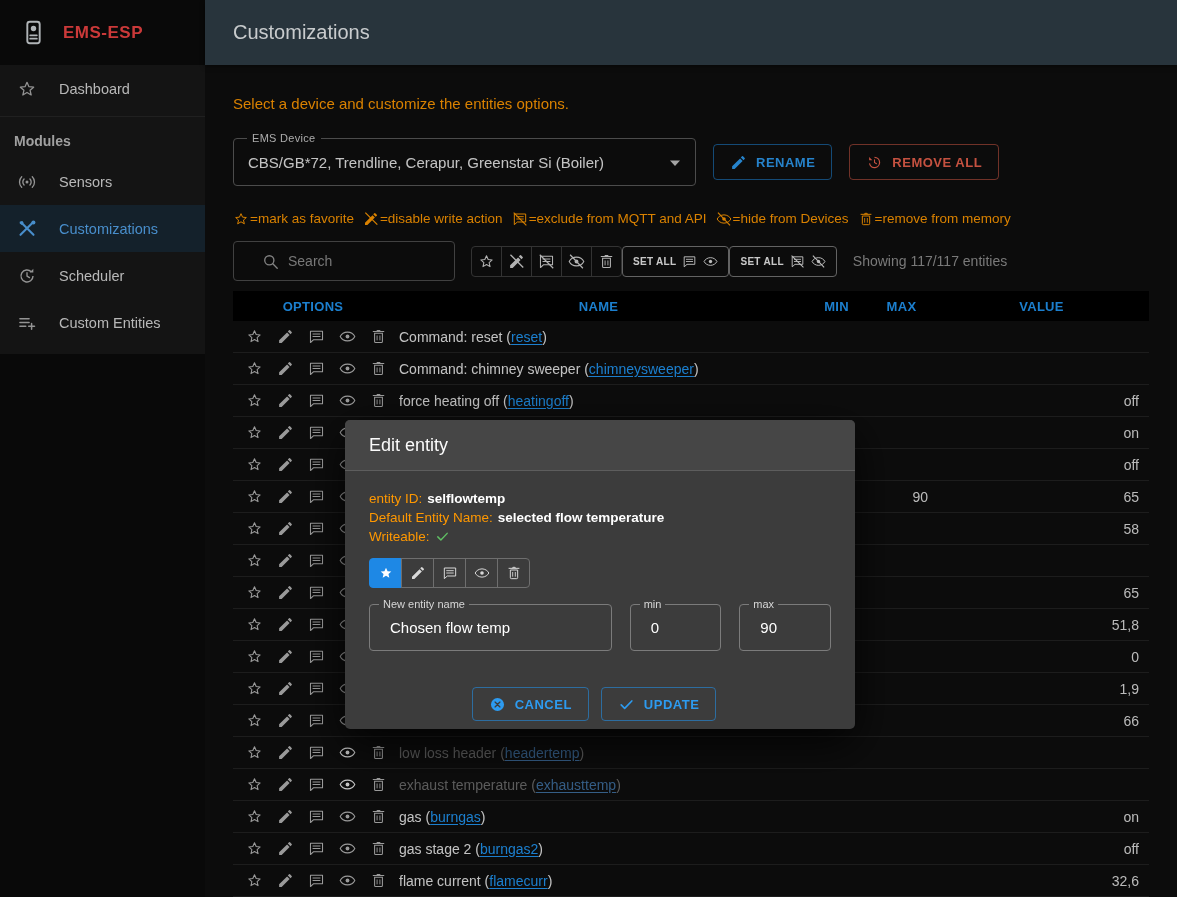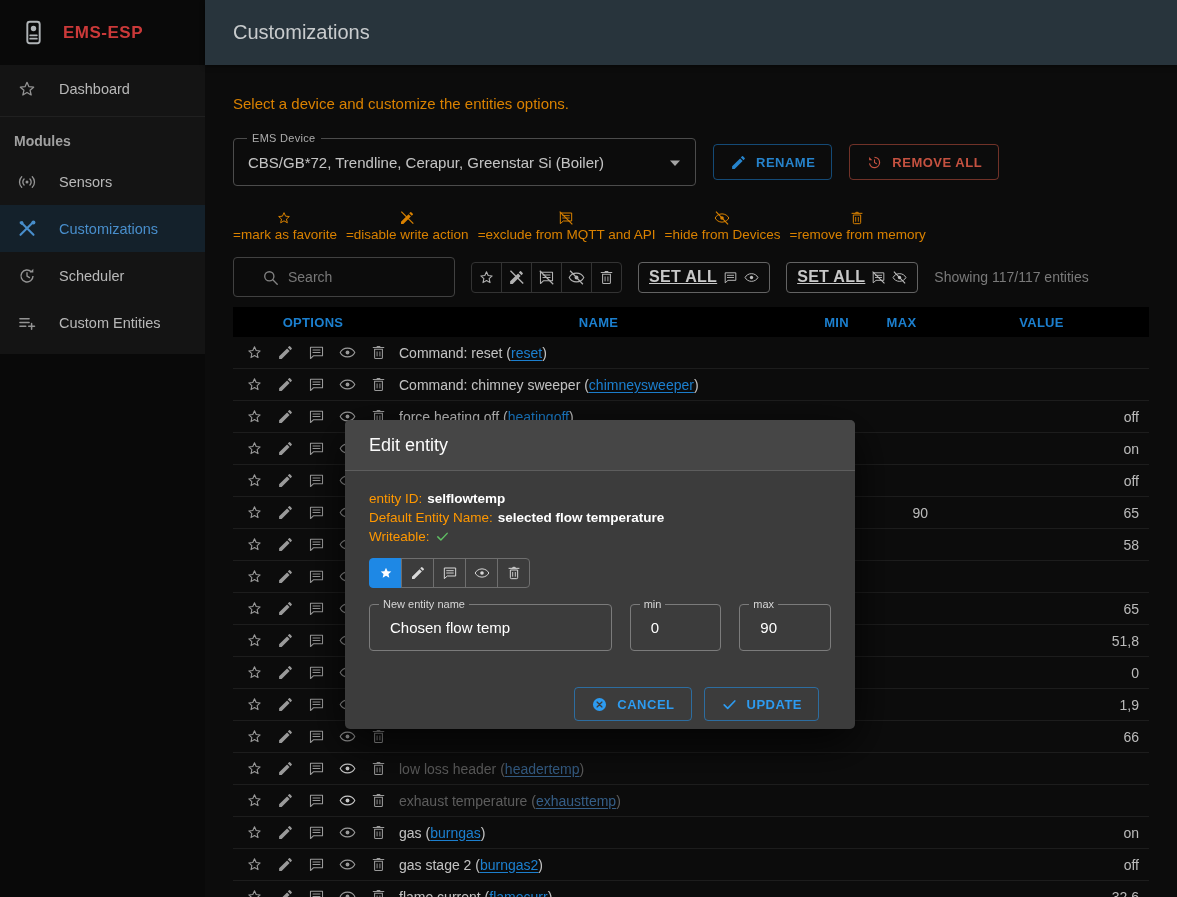--- a/index.html
+++ b/index.html
@@ -35,39 +35,39 @@
   .caret { position:absolute; right:8px; top:12px; width:24px; height:24px; color:#c2c2c2; }
   .caret svg { width:100%; height:100%; }
 
   .btn { display:inline-flex; align-items:center; gap:9px; height:36px; padding:0 16px; border-radius:4px; font-family:inherit; font-size:13px; font-weight:700; letter-spacing:.5px; background:transparent; cursor:pointer; }
   .btn .bicon { width:17px; height:17px; display:inline-flex; }
   .btn .bicon svg { width:100%; height:100%; }
   .btn-blue { border:1px solid rgba(33,150,243,.55); color:#2d9bf0; }
   .btn-red { border:1px solid rgba(232,96,76,.55); color:#e8604c; }
 
   .legend { display:flex; align-items:center; gap:9px; color:#ff9800; font-size:13.5px; line-height:18px; margin-bottom:13px; white-space:nowrap; }
-  .legend-item { display:inline-flex; align-items:center;flex-direction:column; }
+  .legend-item { display:inline-flex; align-items:center; }
   .licon { width:16px; height:16px; display:inline-flex; margin-right:1px; }
   .licon svg { width:100%; height:100%; }
 
   .toolbar { display:flex; align-items:center; margin-bottom:10px; }
   .search-box { width:222px; height:40px; border:1px solid #4d4d4d; border-radius:4px; display:flex; align-items:center; padding:0 27px; gap:8px; }
   .search-box .sicon { width:19px; height:19px; flex:0 0 19px; color:#9a9a9a; }
   .search-box .sicon svg { width:100%; height:100%; }
   .search-box input { flex:1; min-width:0; background:none; border:none; outline:none; color:#ddd; font-size:14px; font-family:inherit; }
   .search-box input::placeholder { color:#8d8d8d; opacity:1; }
 
   .toggle-group { display:flex; margin-left:16px; }
   .tg-btn { width:31px; height:31px; border:1px solid #3c3c3c; margin-left:-1px; background:transparent; color:#d2d2d2; display:flex; align-items:center; justify-content:center; cursor:pointer; padding:0; }
   .tg-btn:first-child { margin-left:0; border-radius:4px 0 0 4px; }
   .tg-btn:last-child { border-radius:0 4px 4px 0; }
   .tg-btn .tgi { width:17px; height:17px; display:flex; }
   .tg-btn svg { width:17px; height:17px; }
 
-  .setall-btn { height:31px; margin-left:16px; display:inline-flex; align-items:center; gap:6px; padding:0 10px; border:1px solid #757575; border-radius:4px; background:transparent; color:#ececec; font-family:inherit; font-size:16px; font-weight:700; letter-spacing:.3px; cursor:pointer;text-decoration:underline; }
+  .setall-btn { height:31px; display:inline-flex; align-items:center; gap:6px; padding:0 10px; border:1px solid #757575; border-radius:4px; background:transparent; color:#ececec; font-family:inherit; font-size:10px; font-weight:700; letter-spacing:.3px; cursor:pointer; }
   .setall-btn .sai { width:15px; height:15px; display:inline-flex; color:#e0e0e0; }
   .setall-btn .sai svg { width:100%; height:100%; }
   .showing { margin-left:16px; color:#8f8f8f; font-size:14px; }
 
   
   .thead, .trow { display:grid; grid-template-columns:160px 1fr 65px 65px 215px; align-items:center; }
   .thead { background:#000; height:30px; font-size:13px; font-weight:700; color:#2196f3; letter-spacing:.3px; }
   .thead .th { text-align:center; }
   .trow { height:32px; border-bottom:1px solid #232323; font-size:14px; }
   .c-options { display:flex; gap:5px; padding-left:8px; }
@@ -101,21 +101,21 @@
   .dt-btn .dti { width:16px; height:16px; display:flex; }
   .dt-btn svg { width:16px; height:16px; }
 
   .fields-row { display:flex; gap:18px; margin-top:16px; }
   .tfield { position:relative; height:47px; border:1px solid #7b7b7b; border-radius:4px; display:flex; align-items:center; padding:0 20px; }
   .tfield .flabel2 { position:absolute; top:-7px; left:9px; font-size:11px; color:#d6d6d6; background:#3c3c3c; padding:0 4px; }
   .tfield input { width:100%; background:none; border:none; outline:none; color:#fff; font-size:15px; font-family:inherit; }
   .f-name { width:248px; }
   .f-small { width:93px; }
 
-  .dialog-actions { display:flex; justify-content:flex-end; gap:12px; padding:36px 12px 8px 0; }
+  .dialog-actions { display:flex; justify-content:center; gap:12px; padding:36px 12px 8px 0; }
   .dlg-btn { height:34px; }
 </style>
 </head>
 <body>
 
 <div class="layout">
 
   <aside class="sidebar">
     <div class="sidebar-header">
       <span class="logo"><svg viewBox="0 0 24 24">

